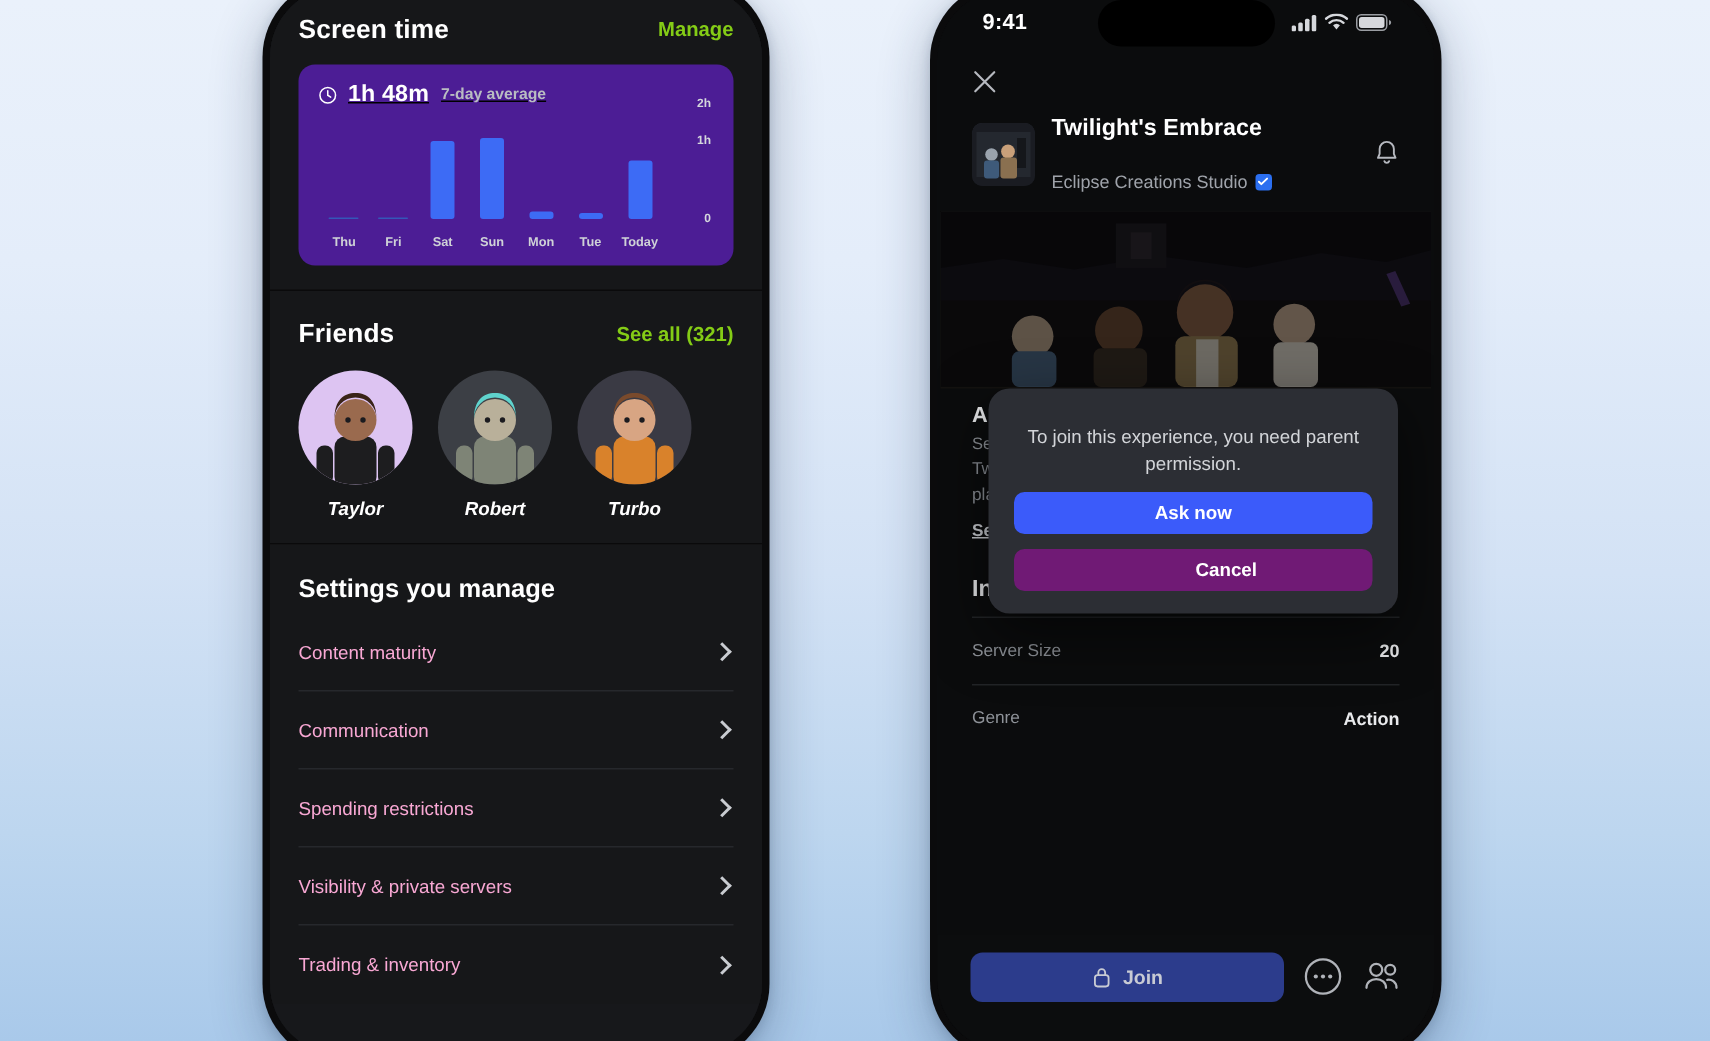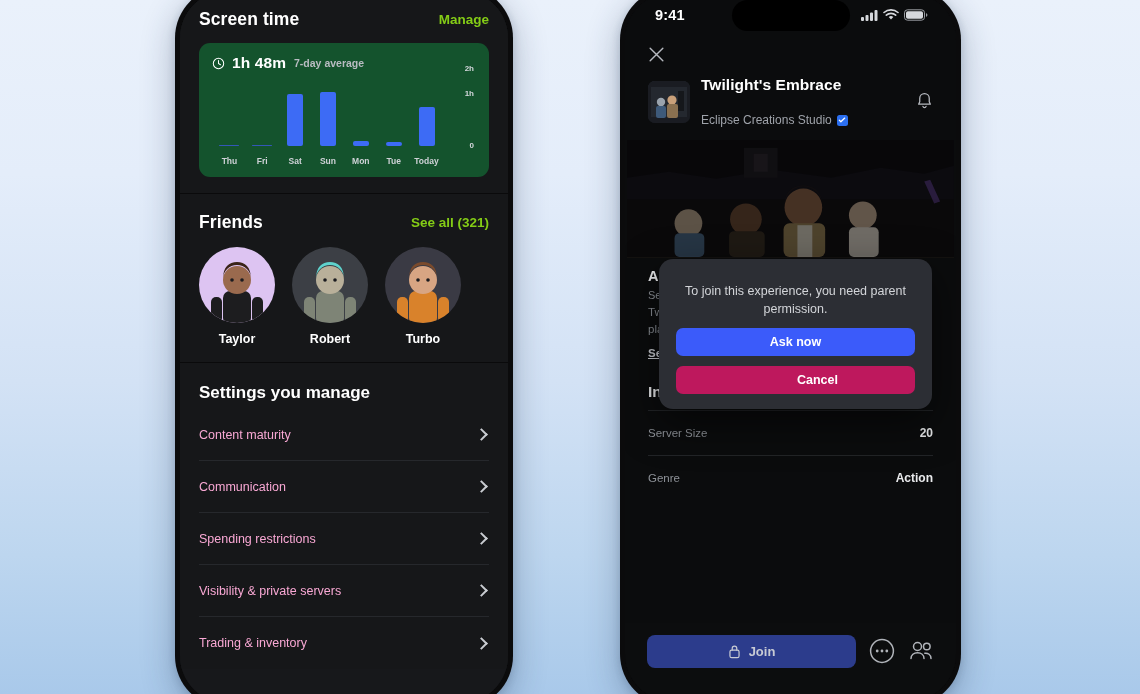--- a/index.html
+++ b/index.html
@@ -38,25 +38,26 @@
   }
   .card-pad { padding:18px 19px 16px 19px; }
 
   .row-between { display:flex; align-items:center; justify-content:space-between; }
   .sec-title { color:#fff; font-size:17.5px; font-weight:700; letter-spacing:.1px; }
   .sec-link { color:#84cc16; font-size:13.5px; font-weight:600; }
 
   
   .st-card {
     margin-top:13px;
-    background:#14532d;
+    background:#4c1d95;
     border-radius:11px;
     padding:11px 13px 9px 13px;
     height:134px;
     position:relative;
+    text-decoration:underline;
   }
   .st-head { display:flex; align-items:center; gap:7px; }
   .clock-ic { width:13px; height:13px; flex:0 0 auto; }
   .st-big { color:#fff; font-size:15.5px; font-weight:700; letter-spacing:.1px; }
   .st-sub { color:#b9bcc2; font-size:10.5px; font-weight:600; margin-left:1px; }
 
   .chart {
     position:absolute;
     left:13px; right:13px; top:42px; bottom:9px;
   }
@@ -71,21 +72,21 @@
     position:absolute; left:4px; right:36px; bottom:2px; height:18px;
     display:flex; justify-content:space-between; align-items:flex-end;
   }
   .xlab { width:12%; text-align:center; color:#cfd2d7; font-size:8.5px; font-weight:600; }
   .ylabels {
     position:absolute; right:0; top:0; bottom:22px; width:32px;
   }
   .ylab { position:absolute; right:2px; color:#d4d7dc; font-size:8px; font-weight:600; }
 
   
-  .friends-strip { display:flex; gap:17px; margin-top:14px; }
+  .friends-strip { display:flex; gap:17px; margin-top:14px;font-style:italic; }
   .fr { width:76px; flex:0 0 auto; text-align:center; }
   .fr-av {
     width:76px; height:76px; border-radius:50%;
     position:relative; overflow:hidden;
   }
   .fr-name { color:#fff; font-size:12.5px; font-weight:700; margin-top:9px; }
 
   
   .set-head { color:#fff; font-size:17px; font-weight:700; padding:20px 19px 6px 19px; }
   .set-row {
@@ -169,21 +170,21 @@
   }
   .m-title { color:#fff; font-size:18px; font-weight:700; text-align:center; letter-spacing:.1px; }
   .m-body { color:#d3d5d9; font-size:12.5px; line-height:18px; text-align:center; margin-top:7px; }
   .m-btn {
     height:28px; border-radius:7px;
     display:flex; align-items:center; justify-content:center;
     font-size:12.5px; font-weight:700; color:#fff;
     margin-top:10px;
   }
   .m-primary { background:#3b5bfa; }
-  .m-secondary { background:#be185d;padding-left:44px; }
+  .m-secondary { background:#701a75;padding-left:44px; }
 
   
   .bottombar {
     position:absolute; left:0; right:0; bottom:0; height:78px;
     background:#0c0d0e;
     display:flex; align-items:center; gap:13px;
     padding:0 22px 22px 22px;
     z-index:10;
   }
   .join-btn {

